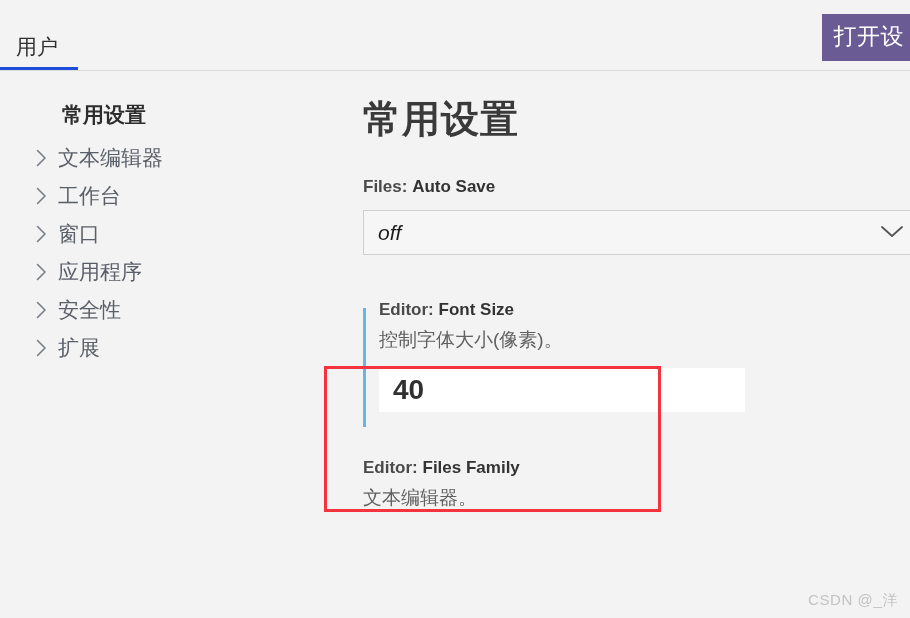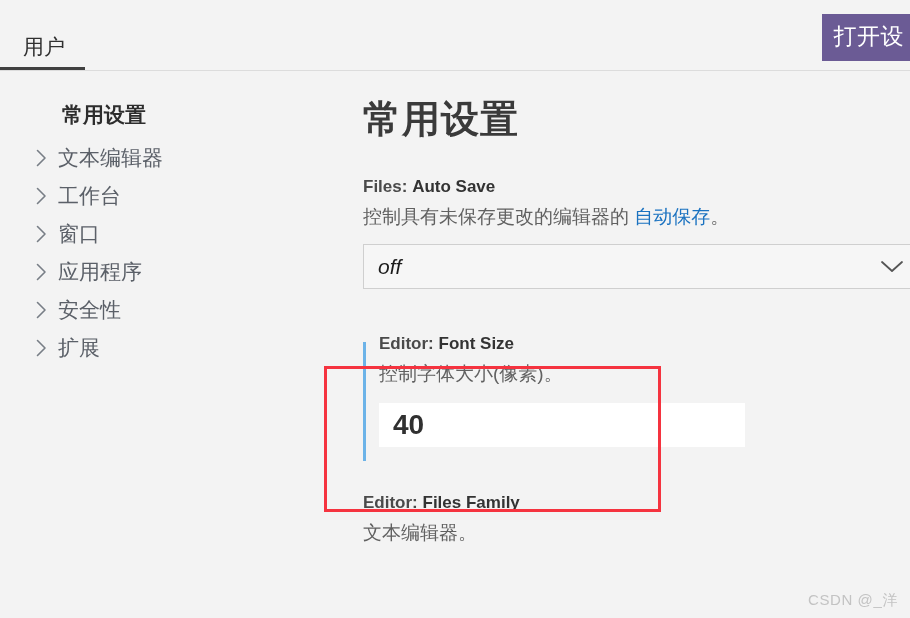--- a/index.html
+++ b/index.html
@@ -41,22 +41,22 @@
     color: #6b7280;
     padding: 0 22px 10px 22px;
     line-height: 1;
     cursor: pointer;
     white-space: nowrap;
     border-bottom: 3px solid transparent;
   }
 
   .tab.active {
     color: #303030;
-    border-bottom: 3px solid #404040;
-    padding-left: 23px;
+    border-bottom: 3px solid #1d4ed8;
+    padding-left: 16px;
     padding-right: 20px;
   }
 
   .open-settings-btn {
     position: absolute;
     right: -8px;
     top: 14px;
     background: #6b5b95;
     color: #ffffff;
     font-size: 23px;
@@ -309,23 +309,20 @@
 </div>
 
 <div class="content">
 
   <div class="page-title">常用设置</div>
 
   <div class="setting" style="margin-top:36px;">
     <div class="setting-title">
       <span class="prefix">Files: </span><span class="name">Auto Save</span>
     </div>
-    <div class="setting-desc">
-      <span>控制具有未保存更改的编辑器的 </span><a href="#">自动保存</a><span>。</span>
-    </div>
     <div class="select-wrap">
       <span class="select-value">off</span>
       <span class="select-chevron">
         <svg width="24" height="14" viewBox="0 0 24 14">
             <path d="M2 2 L12 11 L22 2" fill="none" stroke="currentColor" stroke-width="1.8" stroke-linecap="round" stroke-linejoin="round"></path>
           </svg>
       </span>
     </div>
   </div>
 

